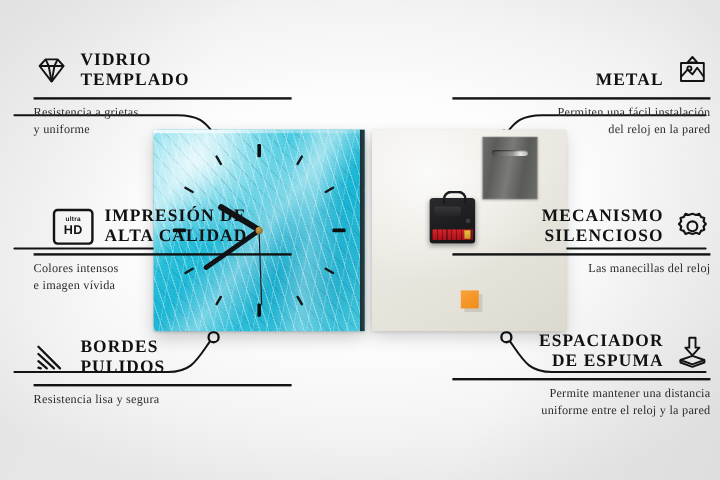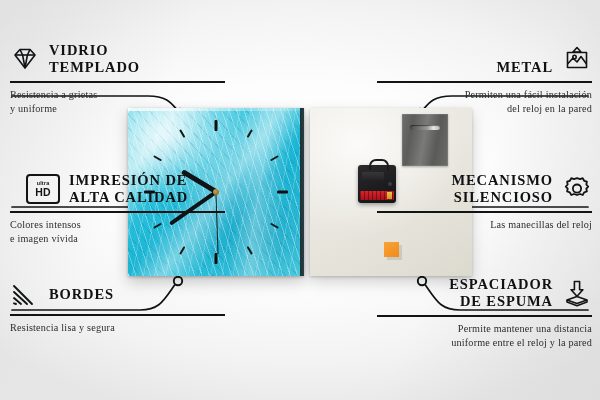--- a/index.html
+++ b/index.html
@@ -105,21 +105,21 @@
       background:linear-gradient(180deg,#37373a,#242426);}
   .mech .dot{position:absolute;right:4px;top:17px;width:4px;height:4px;border-radius:50%;background:#3c3c3f;}
   .foam{
     position:absolute;left:74px;top:134px;width:15px;height:15px;
     background:linear-gradient(145deg,#f9a23a,#ef8c18);
     box-shadow:3px 3px 0 rgba(0,0,0,.10);
   }
 
   
   .feat{position:absolute;width:215px;}
-  .feat.left{left:10px;text-align:left;}
+  .feat.left{left:28px;text-align:left;}
   .feat.right{right:8px;text-align:right;}
   .feat .head{display:flex;align-items:center;gap:9px;}
   .feat.right .head{flex-direction:row-reverse;}
   .feat .title{
     font-family:"Liberation Serif",serif;
     font-size:14.5px;line-height:1.18;letter-spacing:.9px;
     color:#101113;font-weight:700;text-transform:uppercase;
   }
   .feat .rule{height:2px;background:#111315;margin:5px 0 5px;}
   .feat .desc{
@@ -249,20 +249,21 @@
             <g stroke="#111315" stroke-width="1.9" stroke-linecap="round">
           <path d="M4,5 L22,23"></path>
               <path d="M4,11 L17,23"></path>
               <path d="M4,17 L11,23"></path>
               <path d="M4,22.3 L6,23"></path>
         </g>
           </svg>
       </span>
       <span class="title">
         <span>BORDES</span><br>
+        <span>PULIDOS</span>
       </span>
     </div>
     <div class="rule"></div>
     <div class="desc">
       <span>Resistencia lisa y segura</span>
     </div>
   </div>
 
   <div class="feat right" style="top:42px;">
     <div class="head">

